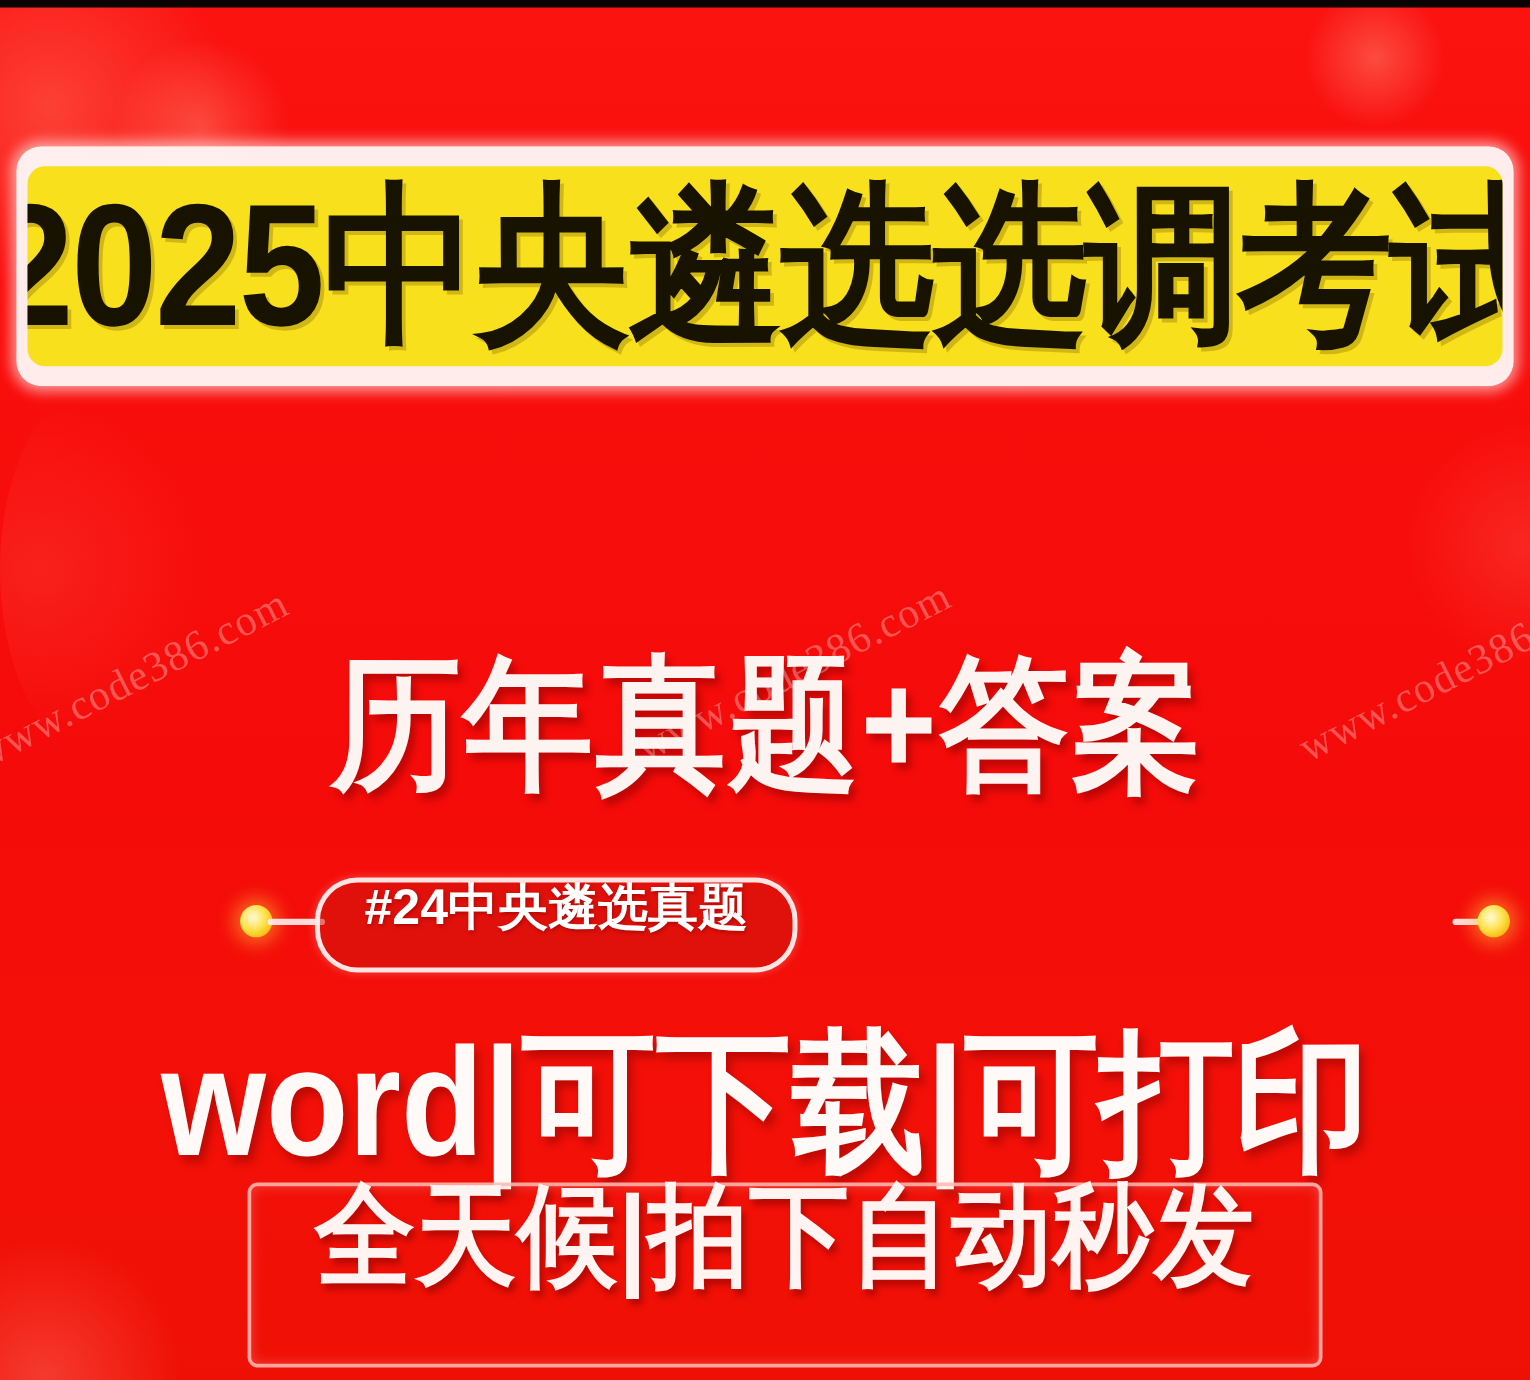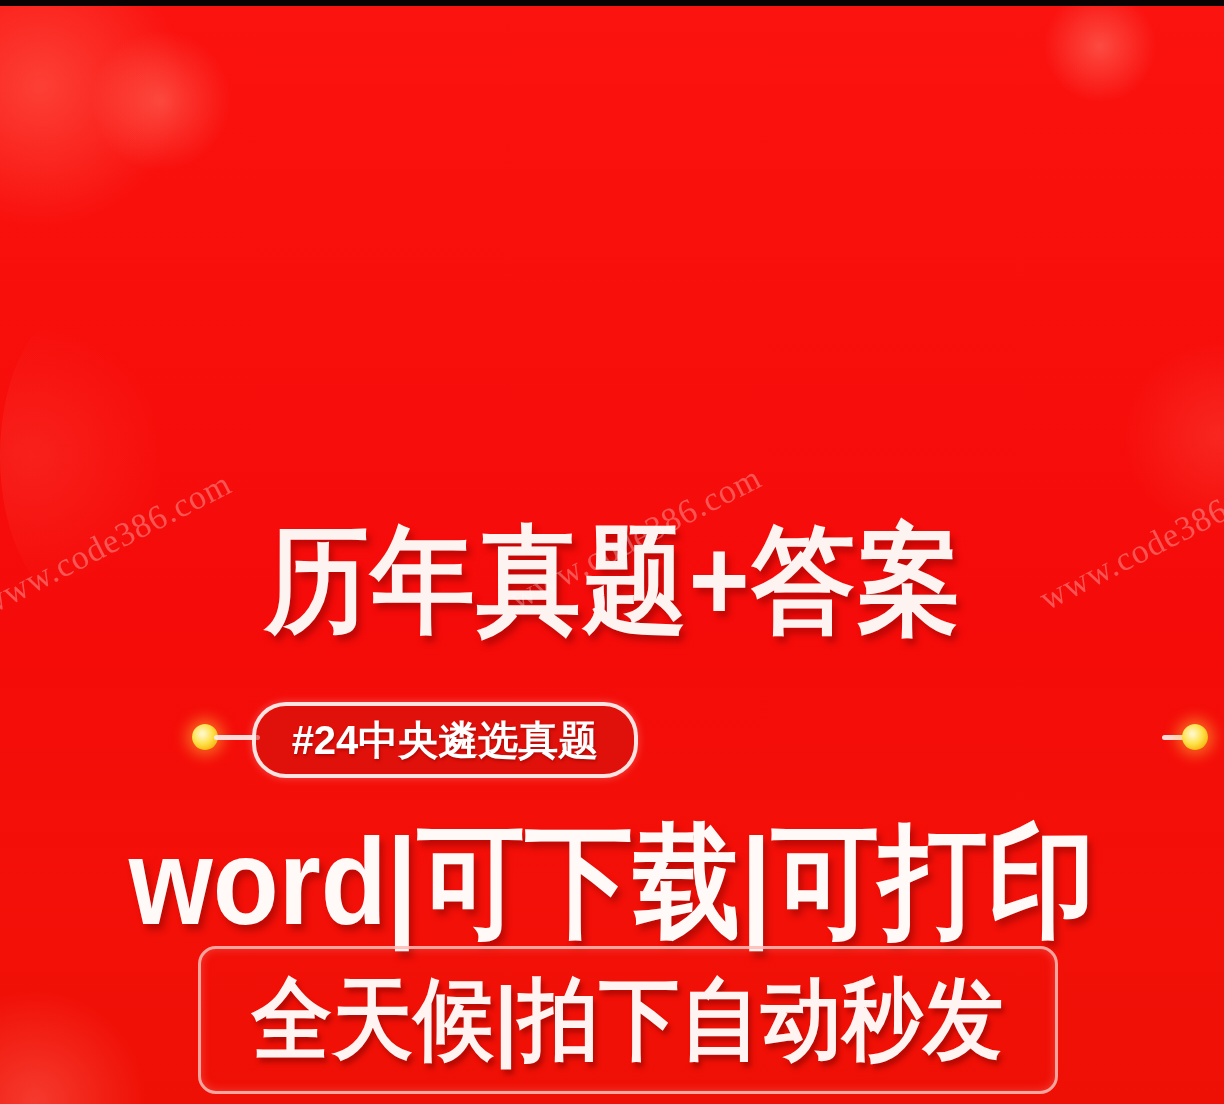--- a/index.html
+++ b/index.html
@@ -159,21 +159,20 @@
   .connector-right { left: 1162px; width: 32px; }
 
   .pill {
     position: absolute;
     top: 0;
     height: 68px;
     border-radius: 34px;
     border: 4px solid rgba(255,240,238,.95);
     background: rgba(206,20,14,.52);
     display: flex;
-    align-items: center;
     justify-content: center;
     box-shadow: 0 0 8px rgba(255,255,255,.25);
   }
   .pill-left  { left: 252px;  width: 378px; }
   .pill-right { left: 742px; width: 424px; }
   .pill-text {
     font-size: 40px;
     line-height: 1;
     font-weight: 700;
     color: #ffffff;
@@ -203,23 +202,23 @@
   }
 
   
   .bottom-box {
     position: absolute;
     left: 198px;
     top: 946px;
     width: 854px;
     height: 142px;
     border: 3px solid rgba(255,186,180,.88);
-    border-radius: 18px;
+    border-radius: 8px;
     display: flex;
-    align-items: center;
+    align-items: flex-start;
     justify-content: center;
     z-index: 14;
     box-shadow: 0 0 10px rgba(255,190,185,.28) inset;
   }
   .bottom-text {
     font-size: 80px;
     line-height: 1;
     font-weight: 700;
     color: #fff4f1;
     white-space: nowrap;
@@ -254,20 +253,25 @@
 
   <div class="bg">
     <div class="bokeh bokeh-a"></div>
     <div class="bokeh bokeh-b"></div>
     <div class="bokeh bokeh-c"></div>
     <div class="bokeh bokeh-d"></div>
     <div class="bokeh bokeh-e"></div>
     <div class="bokeh bokeh-f"></div>
   </div>
 
+  <div class="banner-wrap">
+    <div class="banner">
+      <span class="banner-text">2025中央遴选选调考试</span>
+    </div>
+  </div>
 
 
   <div class="subhead">
     <span class="subhead-text">历年真题+答案</span>
   </div>
 
   <div class="pill-row">
     <div class="dot dot-left"></div>
     <div class="connector connector-left"></div>
     <div class="pill pill-left">

